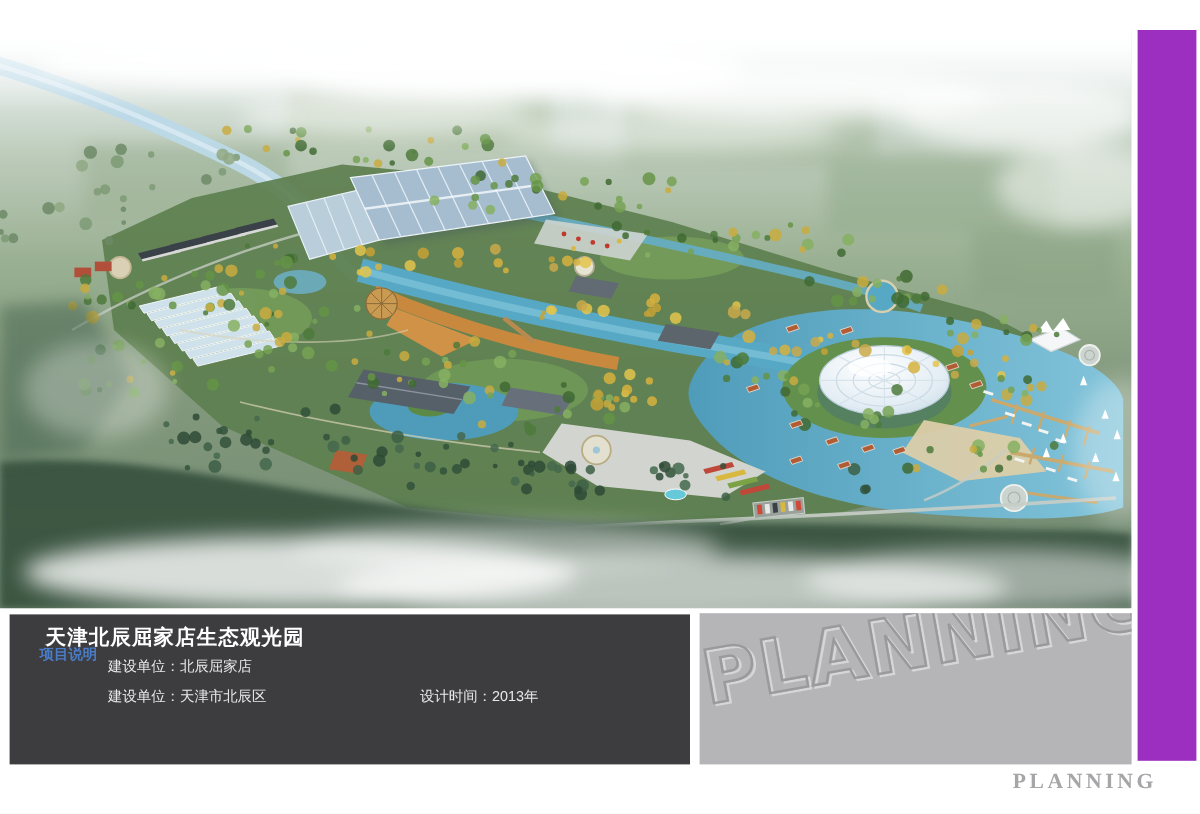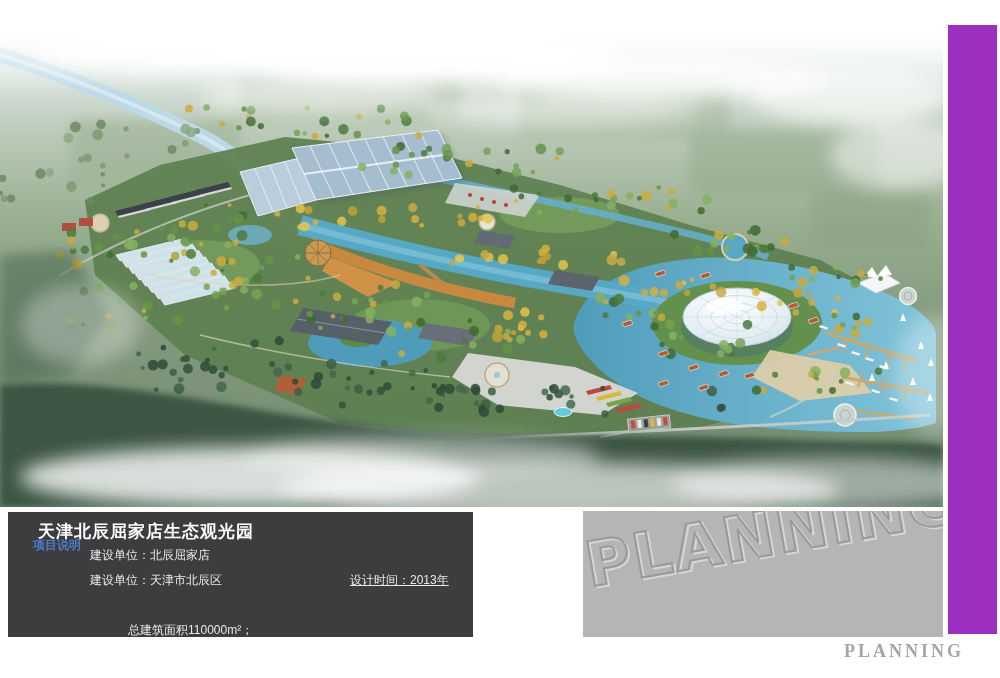--- a/index.html
+++ b/index.html
@@ -7,27 +7,27 @@
   .board{position:relative;width:1000px;height:678px;background:#fff;}
 
   
   .render{position:absolute;left:0;top:25px;width:943px;height:482px;overflow:hidden;background:#dfe7e2;}
   .render svg{display:block;width:943px;height:482px;}
 
   
   .purple-stripe{position:absolute;left:948px;top:25px;width:49px;height:609px;background:#9c2fc0;}
 
   
-  .info-panel{position:absolute;left:8px;top:512px;width:465px;height:125px;background:#3d3d3f;color:#ececec;}
+  .info-panel{position:absolute;left:8px;top:512px;width:567px;height:125px;background:#3d3d3f;color:#ececec;}
   .info-title{position:absolute;left:30px;top:8px;margin:0;font-size:17px;font-weight:bold;color:#ffffff;letter-spacing:1px;}
   .sec-label{position:absolute;left:25px;top:25px;font-size:12px;font-weight:bold;color:#4a7cc7;}
   .irow{position:absolute;left:72px;font-size:12px;color:#e9e9e9;white-space:nowrap;padding-left:10px;}
   .irow .lbl{color:#e9e9e9;}
   .r1{top:35px}.r2{top:60px}.r3{top:85px}.r4{top:110px;padding-left:48px;}
-  .col2{position:absolute;left:270px;top:0;white-space:nowrap;text-decoration:underline;}
+  .col2{position:absolute;left:270px;top:0;white-space:nowrap;}
 
   
   .wm-panel{position:absolute;left:583px;top:511px;width:360px;height:126px;background:#b5b5b7;overflow:hidden;}
   .wm-wrap{position:absolute;left:4px;top:18px;transform:rotate(-10deg);transform-origin:0 60%;white-space:nowrap;}
   .wm{font-family:"DejaVu Sans",sans-serif;font-weight:bold;font-size:62px;letter-spacing:2px;
       color:transparent;-webkit-text-stroke:2px #9a9a9d;}
   .wm.hi{position:absolute;left:2px;top:2px;-webkit-text-stroke:2px #d6d6d8;}
   .wm.main{position:relative;}
 
   
@@ -717,23 +717,20 @@
     <span class="sec-label">项目说明</span>
     <div class="irow r1">
       <span class="lbl">建设单位：</span><span>北辰屈家店</span>
     </div>
     <div class="irow r2">
       <span class="lbl">建设单位：</span><span>天津市北辰区</span>
       <span class="col2">
         <span>设计时间：</span><span>2013年</span>
       </span>
     </div>
-    <div class="irow r4">
-      <span>总建筑面积110000m²；</span>
-    </div>
   </div>
 
   <div class="wm-panel">
     <div class="wm-wrap">
       <span class="wm hi">PLANNING</span>
       <span class="wm main">PLANNING</span>
     </div>
   </div>
 
   <div class="footer-brand">PLANNING</div>

